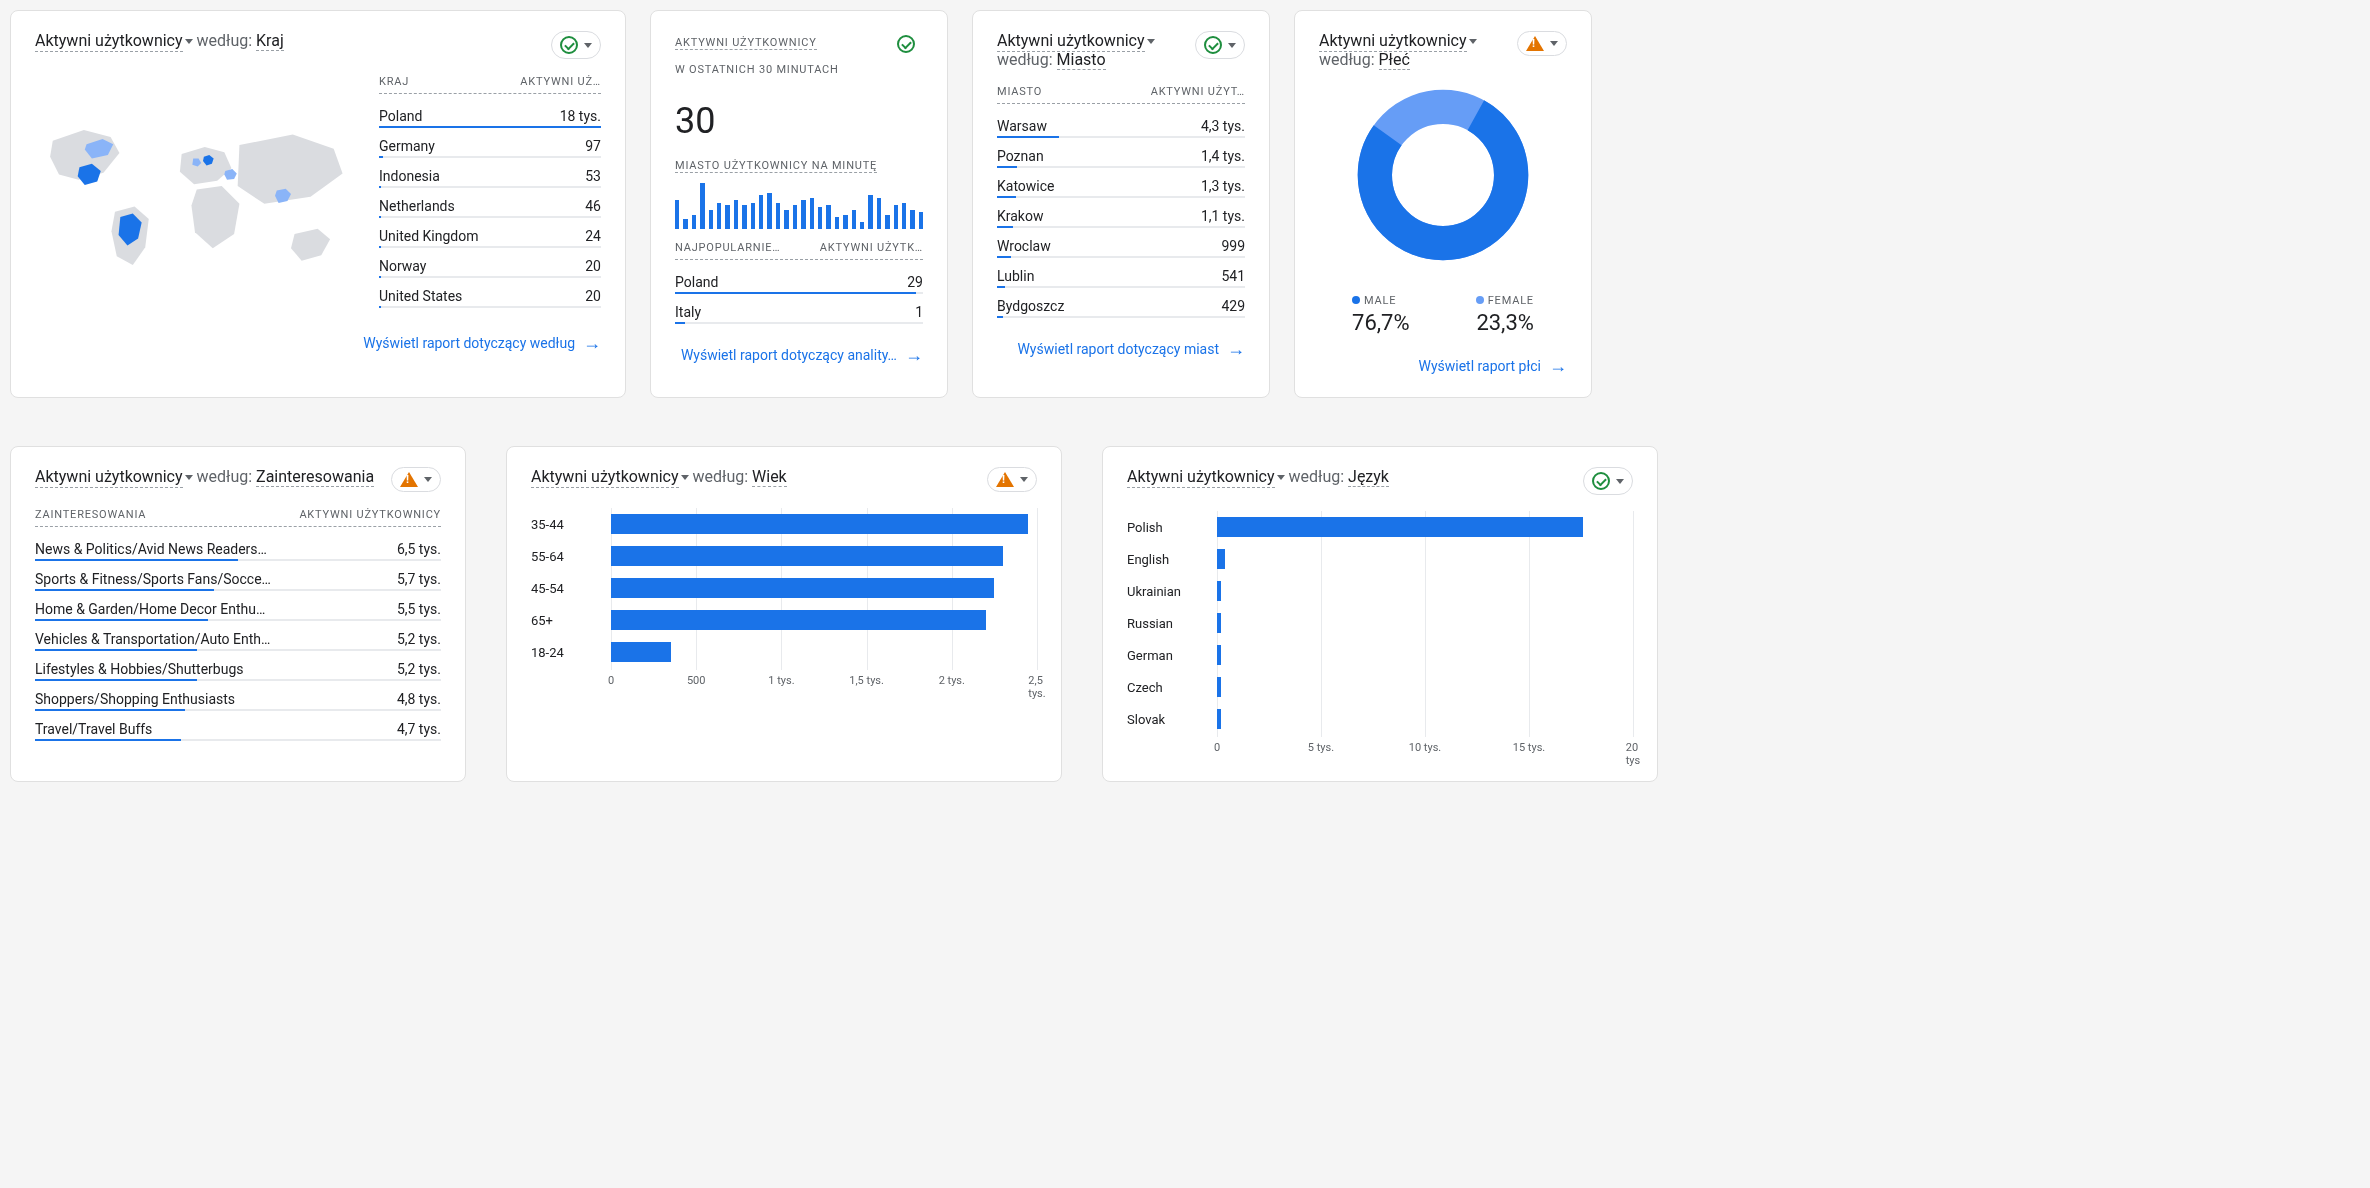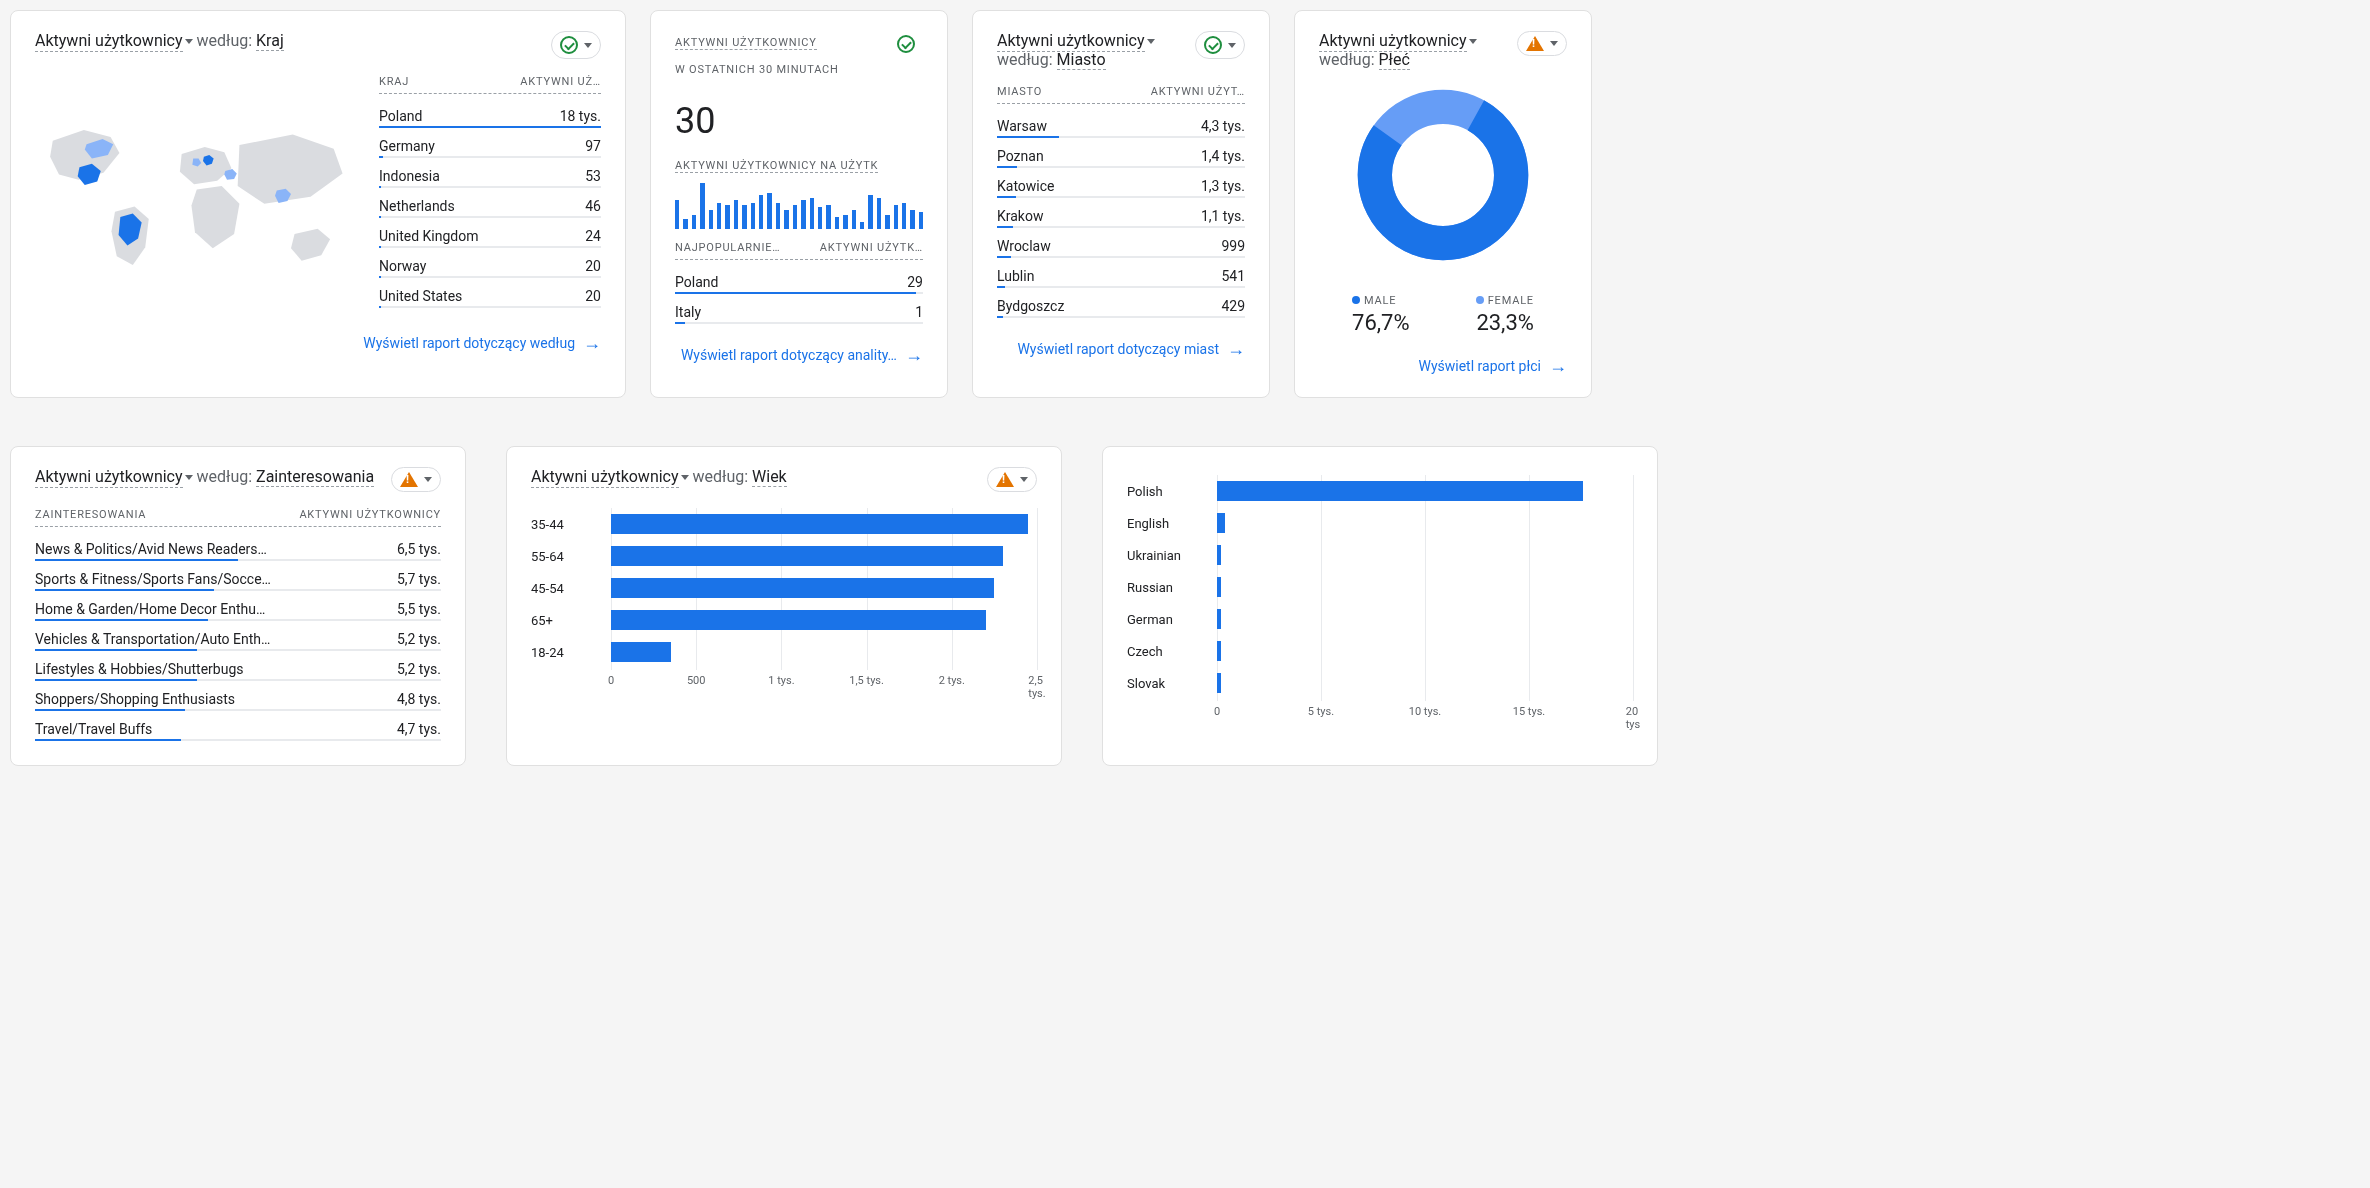--- a/index.html
+++ b/index.html
@@ -163,21 +163,21 @@
     <div class="card-header">
       <div>
         <div class="sub-label">AKTYWNI UŻYTKOWNICY</div><br>
         <div class="sub-label" style="border:none">W OSTATNICH 30 MINUTACH</div>
       </div>
       <div class="status-pill" style="border:none">
         <span class="icon-check"></span>
       </div>
     </div>
     <div class="big-number">30</div>
-    <div class="sub-label">AKTYWNI UŻYTKOWNICY NA UŻYTK</div>
+    <div class="sub-label">MIASTO UŻYTKOWNICY NA MINUTĘ</div>
     <div class="spark" id="spark">
         <div style="height: 60%;"></div>
         <div style="height: 20%;"></div>
         <div style="height: 30%;"></div>
         <div style="height: 95%;"></div>
         <div style="height: 40%;"></div>
         <div style="height: 55%;"></div>
         <div style="height: 50%;"></div>
         <div style="height: 60%;"></div>
         <div style="height: 50%;"></div>
@@ -467,20 +467,31 @@
           <span style="left: 20%;">500</span>
           <span style="left: 40%;">1 tys.</span>
           <span style="left: 60%;">1,5 tys.</span>
           <span style="left: 80%;">2 tys.</span>
           <span style="left: 100%;">2,5 tys.</span>
         </div>
     </div>
   </div>
 
   <div class="card">
+    <div class="card-header">
+      <div class="title-wrap">
+        <span class="metric-label">Aktywni użytkownicy</span><span class="caret"></span>
+        <span class="by-label">według:</span>
+        <span class="dim-label">Język</span>
+      </div>
+      <div class="status-pill">
+        <span class="icon-check"></span>
+        <span class="caret"></span>
+      </div>
+    </div>
     <div class="hbars-container">
       <div class="grid-lines" id="lang-grid" style="left:90px">
           <div style="left: 0%;"></div>
           <div style="left: 25%;"></div>
           <div style="left: 50%;"></div>
           <div style="left: 75%;"></div>
           <div style="left: 100%;"></div>
         </div>
       <div class="hbars" id="lang-bars">
           <div class="hbar-row">

